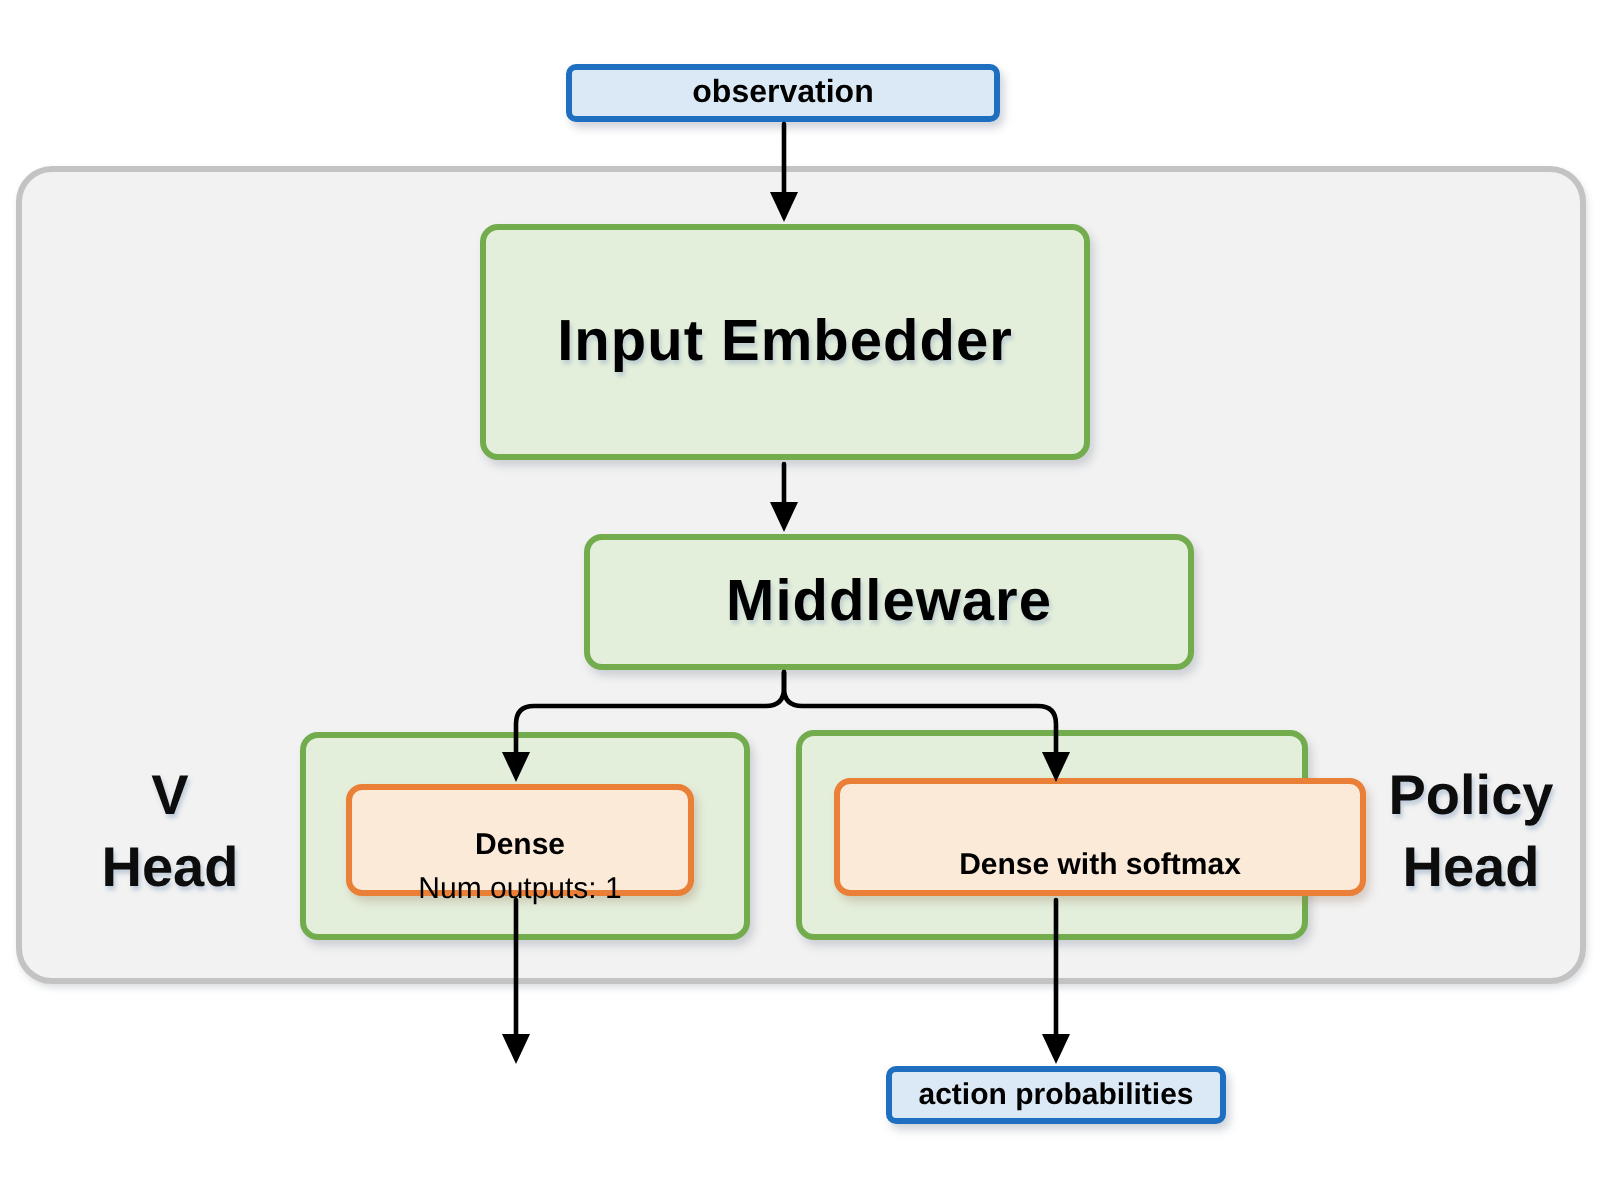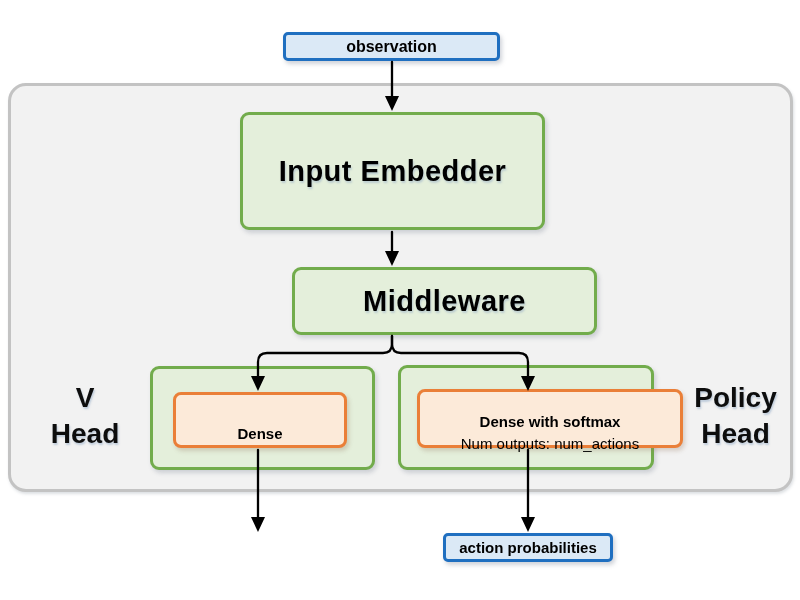--- a/index.html
+++ b/index.html
@@ -130,25 +130,25 @@
 
   <div class="box block middleware">
     <span class="big-label">Middleware</span>
   </div>
 
   <div class="box block v-head-box"></div>
   <div class="box block policy-head-box"></div>
 
   <div class="box dense v-dense">
     <span class="dense-title">Dense</span>
+    <span class="dense-sub">Num outputs: 1</span>
   </div>
 
   <div class="box dense policy-dense">
     <span class="dense-title">Dense with softmax</span>
-    <span class="dense-sub">Num outputs: num_actions</span>
   </div>
 
 
   <div class="box io out-right">
     <span>action probabilities</span>
   </div>
 
   <svg class="arrows" viewBox="0 0 800 600">
 
     <path d="M392 62 V97"></path>

